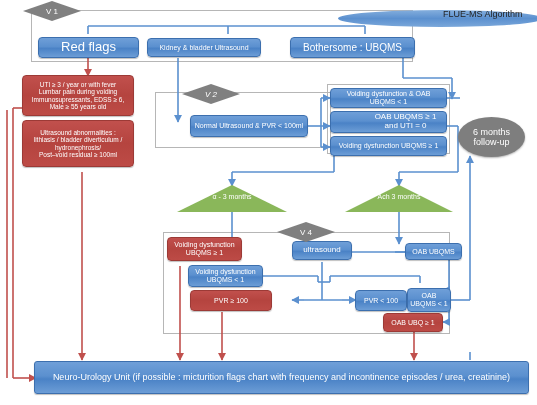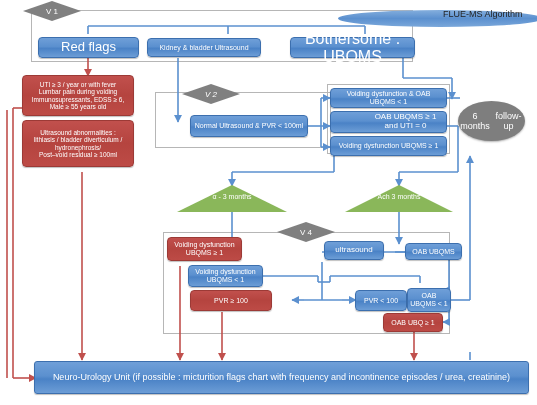--- a/index.html
+++ b/index.html
@@ -103,21 +103,21 @@
     top: 0;
     width: 537px;
     height: 405px;
     z-index: 3;
     pointer-events: none;
   }
   .f7 { font-size: 7px; }
   .f65 { font-size: 6.5px; }
   .f8 { font-size: 8px; }
   .f9 { font-size: 9px; }
-  .f10 { font-size: 16px; }
+  .f10 { font-size: 10px; }
   .f11 { font-size: 13px; }
 </style>
 </head>
 <body>
 
 <div id="stage">
 
   <div class="frame" style="left:31px; top:10px; width:382px; height:52px;"></div>
   <div class="frame" style="left:155px; top:92px; width:176px; height:56px;"></div>
   <div class="frame" style="left:327px; top:84px; width:123px; height:70px;"></div>
@@ -244,39 +244,39 @@
   </div>
 
   <div class="diamond f8" style="left:182px; top:84px; width:58px; height:20px;font-style:italic;">V 2</div>
 
   <div class="node blue f7" style="left:190px; top:115px; width:118px; height:22px;">Normal Ultrasound &amp; PVR &lt; 100ml</div>
 
   <div class="node blue f7" style="left:330px; top:88px; width:117px; height:20px;">Voiding dysfunction &amp; OAB UBQMS &lt; 1</div>
   <div class="node blue f8" style="left:330px; top:111px; width:117px; height:22px;padding-left:36px;">OAB UBQMS ≥ 1 and UTI = 0</div>
   <div class="node blue f7" style="left:330px; top:136px; width:117px; height:20px;">Voiding dysfunction UBQMS ≥ 1</div>
 
-  <div class="oval f9" style="left:458px; top:101px; width:67px; height:40px; flex-direction:row;">
+  <div class="oval f9" style="left:458px; top:117px; width:67px; height:40px; flex-direction:column;">
     <span>6 months</span>
     <span>follow-up</span>
   </div>
 
   <div class="tri" style="left:177px; top:185px; width:110px; height:27px;">
     <span class="f7">α -  3 months</span>
   </div>
   <div class="tri" style="left:345px; top:185px; width:108px; height:27px;">
     <span class="f7">Ach 3 months</span>
   </div>
 
   <div class="diamond f8" style="left:277px; top:222px; width:58px; height:20px;">V 4</div>
 
   <div class="node red f7" style="left:167px; top:237px; width:75px; height:24px;">Voiding dysfunction UBQMS ≥ 1</div>
 
   <div class="node blue f7" style="left:188px; top:265px; width:75px; height:22px;">Voiding dysfunction UBQMS &lt; 1</div>
 
-  <div class="node blue f8" style="left:292px; top:241px; width:60px; height:19px;margin-left:32px;">ultrasound</div>
+  <div class="node blue f8" style="left:292px; top:241px; width:60px; height:19px;">ultrasound</div>
 
   <div class="node blue f7" style="left:405px; top:243px; width:57px; height:17px;">OAB UBQMS</div>
 
   <div class="node red f7" style="left:190px; top:290px; width:82px; height:21px;">PVR ≥ 100</div>
 
   <div class="node blue f7" style="left:355px; top:290px; width:52px; height:21px;">PVR &lt; 100</div>
 
   <div class="node blue f7" style="left:407px; top:288px; width:44px; height:24px;">OAB UBQMS &lt; 1</div>
 
   <div class="node red f7" style="left:383px; top:313px; width:60px; height:19px;">OAB UBQ ≥ 1</div>

